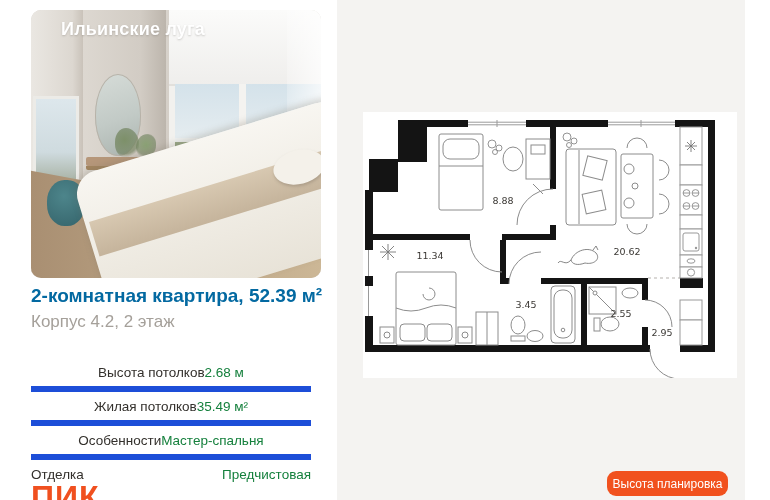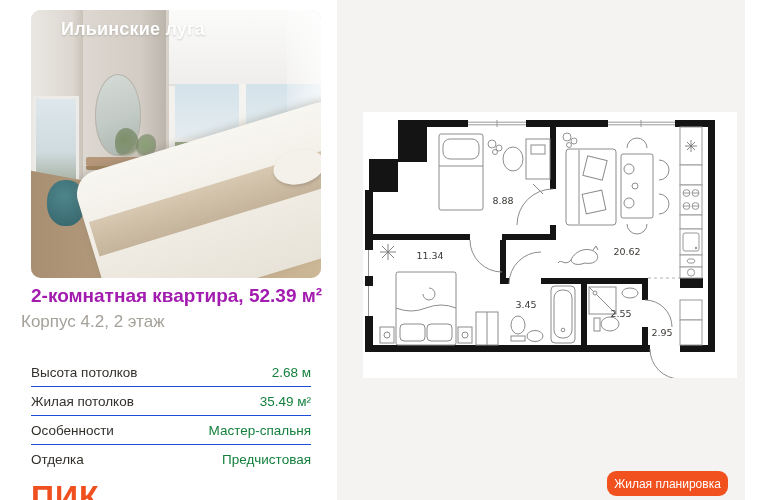--- a/index.html
+++ b/index.html
@@ -55,27 +55,27 @@
     border-radius:24px 46px 0 0;transform:rotate(-17deg);transform-origin:left top;
     box-shadow:0 -3px 6px rgba(120,110,95,.25);}
   .ph-blanket{left:58px;top:212px;width:280px;height:36px;
     background:linear-gradient(180deg,#d6c6ae,#c3b198);
     transform:rotate(-17deg);transform-origin:left top;opacity:.95;}
   .ph-pillow{left:242px;top:140px;width:52px;height:34px;border-radius:50%;
     background:#f4f1ea;transform:rotate(-14deg);box-shadow:0 2px 3px rgba(120,110,95,.35);}
   .ph-title{left:30px;top:9px;color:#ffffff;font-size:18px;font-weight:bold;letter-spacing:.2px;
     text-shadow:0 1px 2px rgba(80,75,70,.25);}
 
-  .headline{position:absolute;left:31px;top:285px;font-size:19px;font-weight:bold;color:#a21caf;}
-  .subline{position:absolute;left:21px;top:312px;font-size:17px;color:#a5a09a;}
+  .headline{position:absolute;left:31px;top:285px;font-size:19px;font-weight:bold;color:#0369a1;}
+  .subline{position:absolute;left:31px;top:312px;font-size:17px;color:#a5a09a;}
 
   .specs{position:absolute;left:31px;top:358px;width:280px;}
   .spec-row{display:flex;justify-content:space-between;align-items:center;height:28px;
     font-size:13.5px;color:#2f2c29;}
-  .spec-row:not(:last-child){border-bottom:1px solid #1d4ed8;}
+  .spec-row:not(:last-child){border-bottom:6px solid #1d4ed8;justify-content:center;}
   .spec-label{color:#33302c;}
   .spec-value{color:#15803d;text-align:right;}
 
   .pik-logo{position:absolute;left:31px;top:481px;font-size:32px;font-weight:800;
     color:#f0501f;letter-spacing:1px;line-height:1;}
 
   
   .gray-panel{position:absolute;left:337px;top:0;width:408px;height:500px;background:#f4f3f1;}
   .plan-card{position:absolute;left:363px;top:112px;width:374px;height:266px;background:#ffffff;}
   .plan-card svg{display:block;}
@@ -311,13 +311,13 @@
     <text x="140" y="92">8.88</text>
     <text x="264" y="143">20.62</text>
     <text x="67" y="147">11.34</text>
     <text x="163" y="196">3.45</text>
     <text x="258" y="205">2.55</text>
     <text x="299" y="224">2.95</text>
   </g>
 </svg>
 </div>
 
-<button class="smart-btn">Жилая планировка</button>
+<button class="smart-btn">Высота планировка</button>
 
 </body></html>

